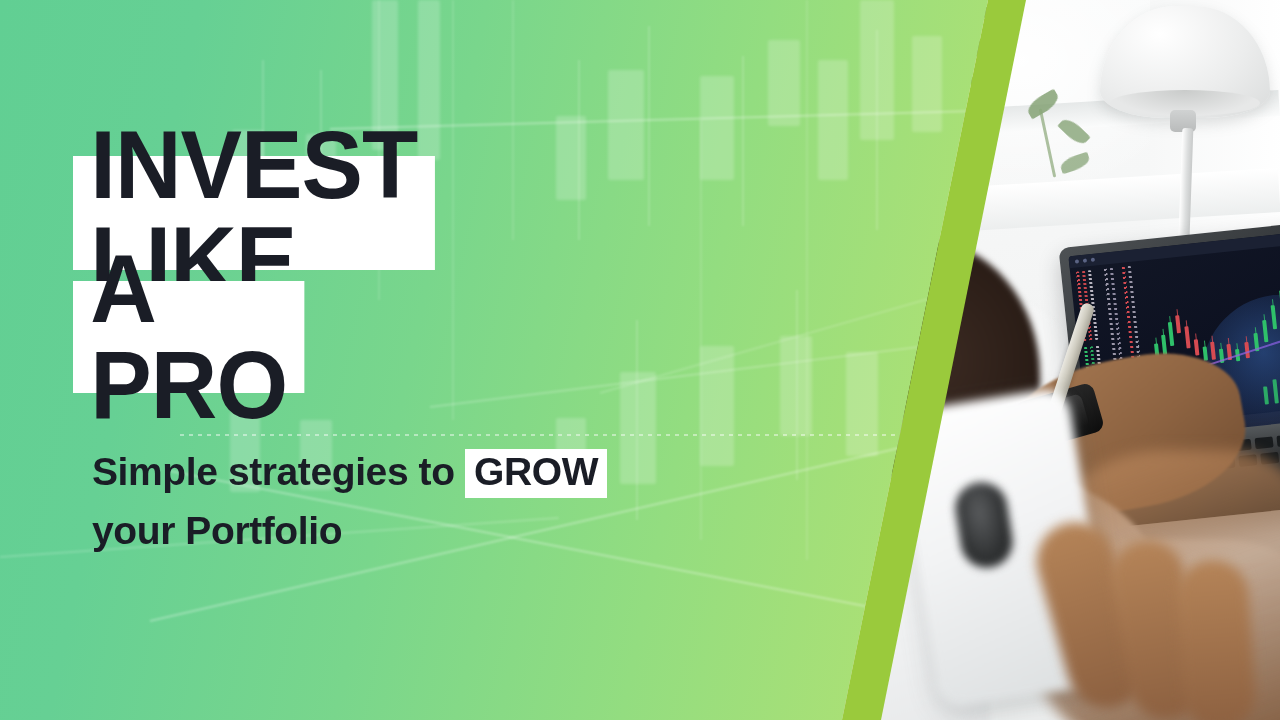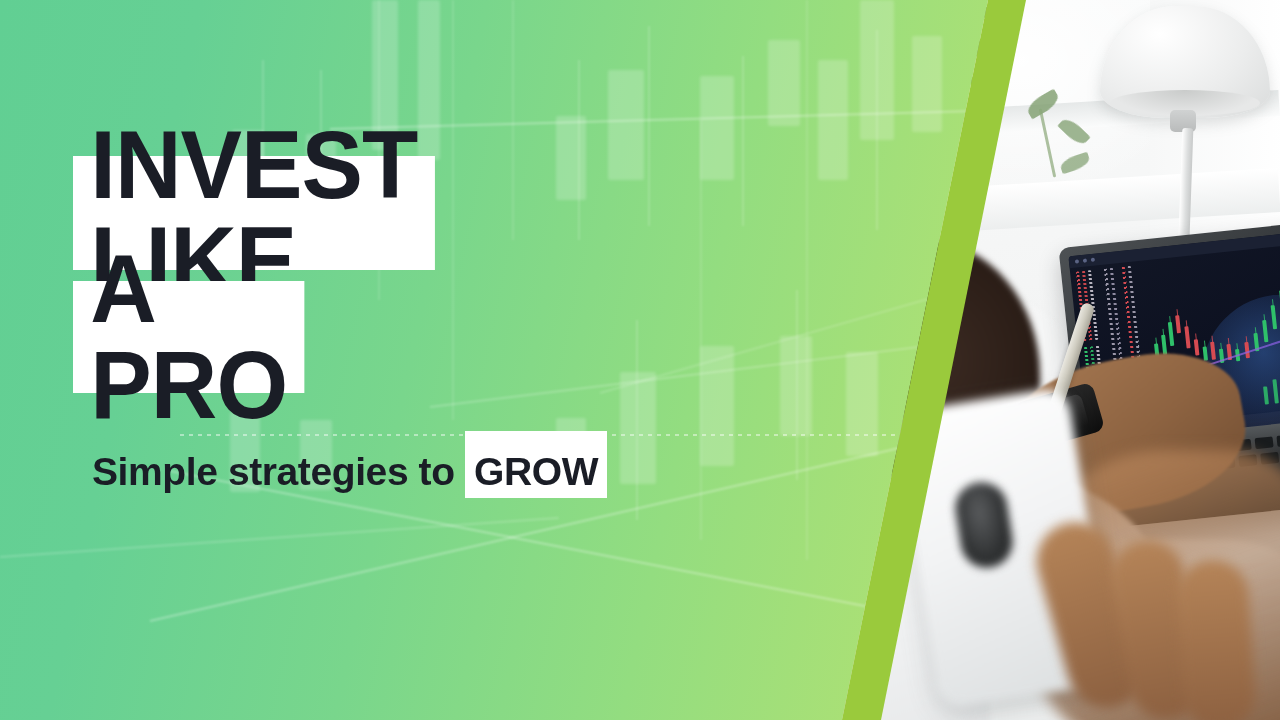--- a/index.html
+++ b/index.html
@@ -211,21 +211,21 @@
   #title-line-2 {
     left:73px; top:281px; height:112px; padding:0 18px;
     font-size:96px; line-height:96px; transform:scaleX(.96); transform-origin:left center;
   }
   .sub {
     position:absolute; left:92px; top:442px; width:760px;
     color:#1a1d26; font-weight:700; font-size:39px; line-height:59px;
     letter-spacing:-.4px;
   }
   .sub .mark {
-    background:#ffffff; padding:19px 9px 5px 9px; box-decoration-break:clone;
+    background:#ffffff; padding:1px 9px 5px 9px; box-decoration-break:clone;
     -webkit-box-decoration-break:clone;
   }
 </style>
 </head>
 <body>
 
 <div id="banner">
 
   <div class="photo">
     <div class="photo-inner">
@@ -450,15 +450,16 @@
 
   <div class="stripe"></div>
 
   <div class="title-wrap">
     <div class="hl" id="title-line-1">INVEST LIKE</div>
     <div class="hl" id="title-line-2">A PRO</div>
   </div>
 
   <div class="sub">
     <span>Simple strategies to </span><span class="mark">GROW</span><br>
+    <span>your Portfolio</span>
   </div>
 
 </div>
 
 </body></html>

